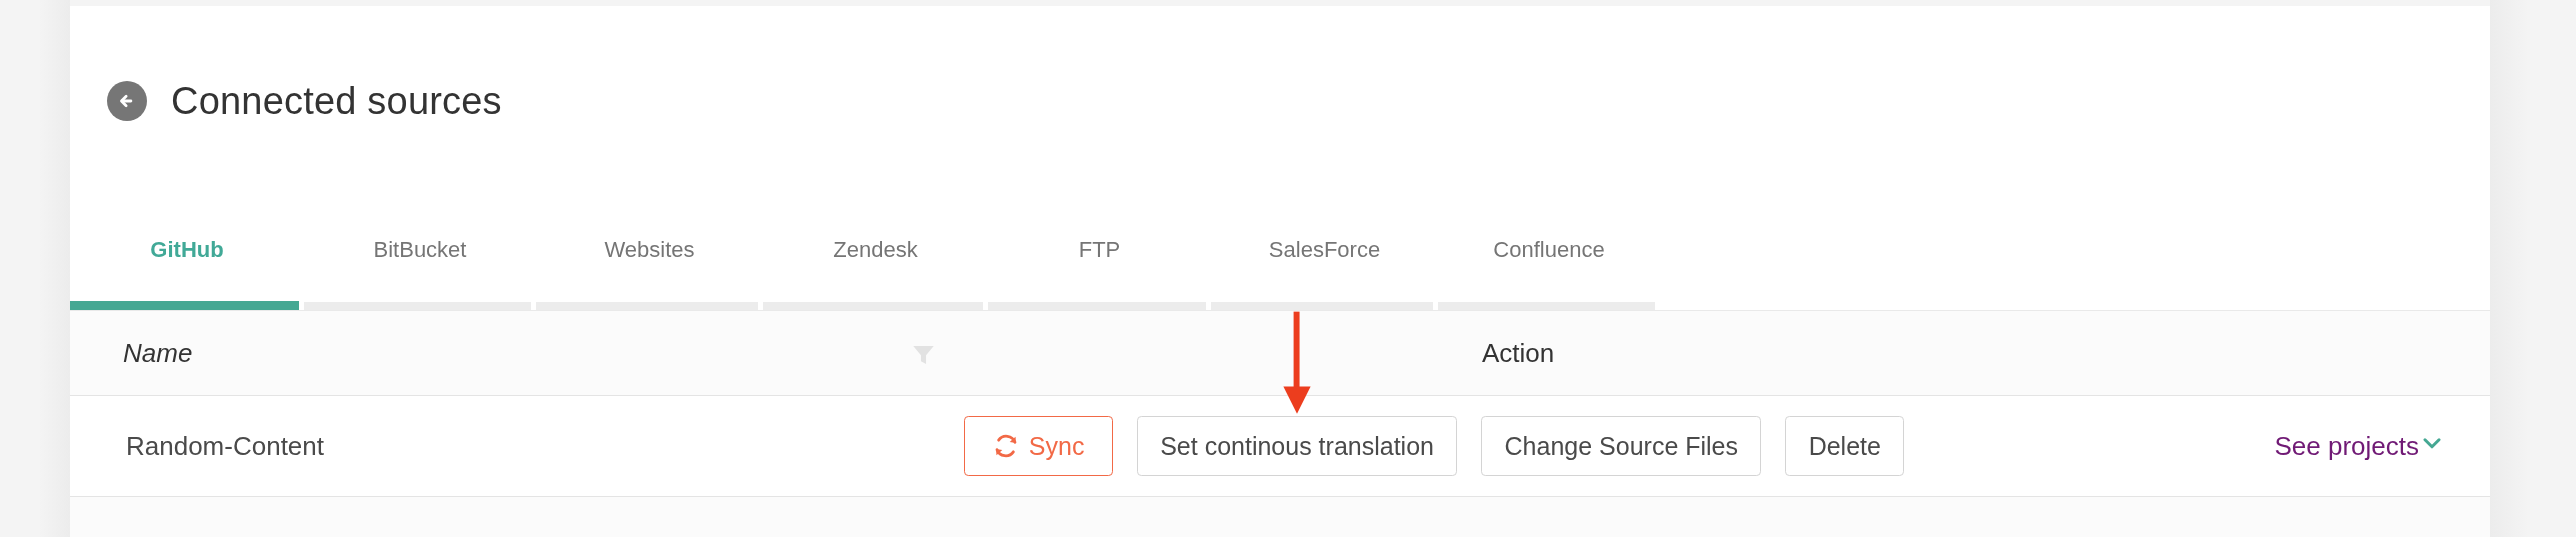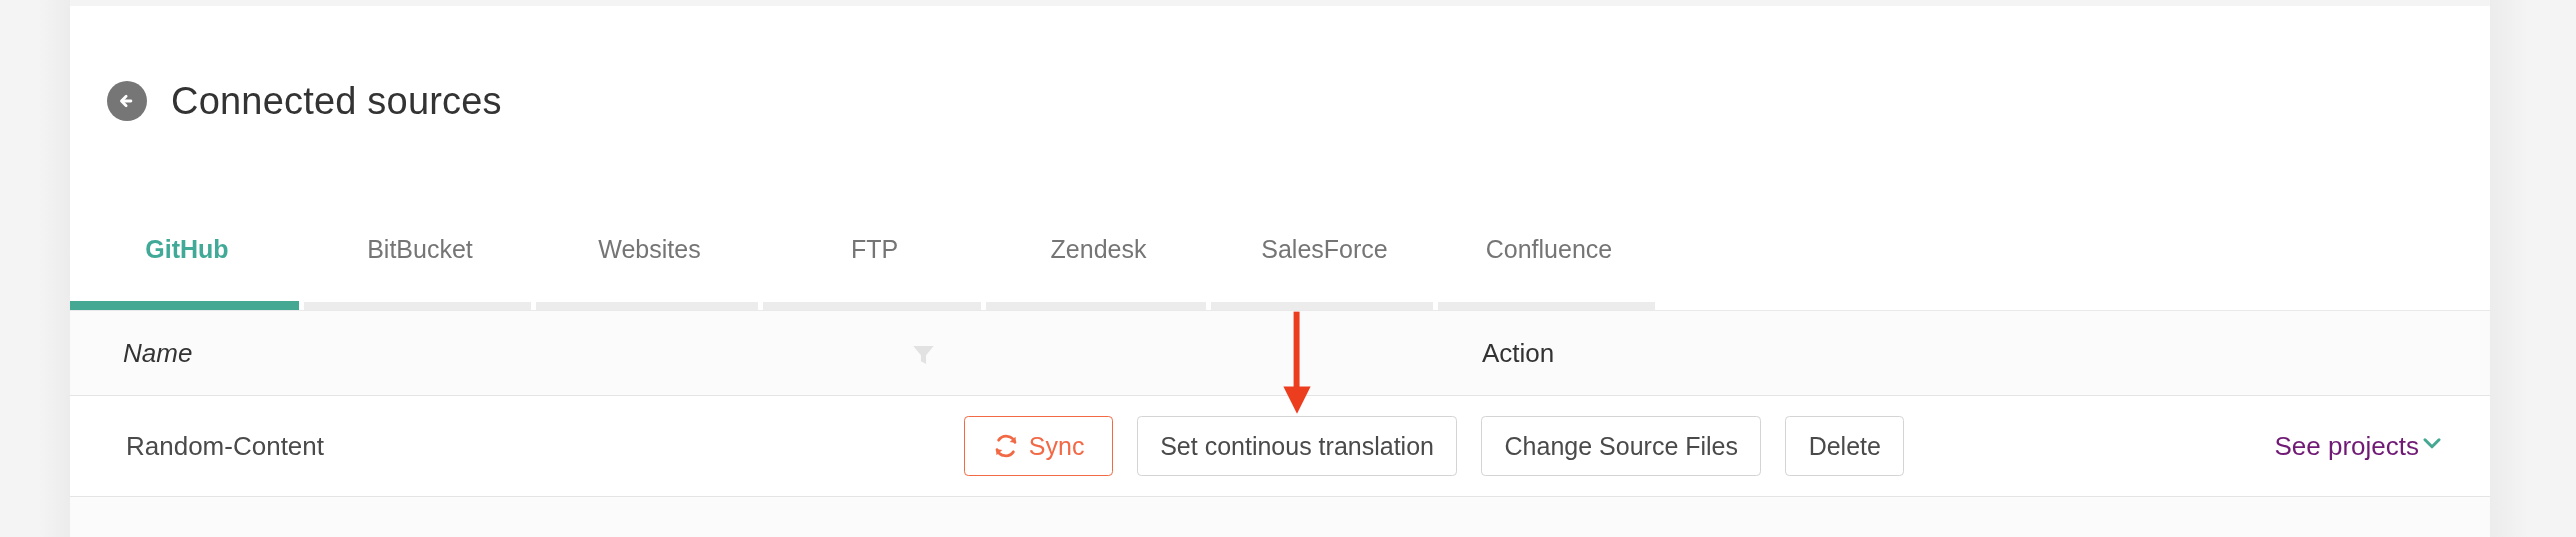--- a/index.html
+++ b/index.html
@@ -101,21 +101,21 @@
     position: relative;
     height: 122px;
     display: flex;
     align-items: center;
     justify-content: center;
     box-sizing: border-box;
     cursor: pointer;
     padding-top: 1.7px;
   }
   .tab-label {
-    font-size: 25px;
+    font-size: 22px;
     color: #757575;
     white-space: nowrap;
     font-weight: 400;
   }
   .tab.active .tab-label {
     color: #41a997;
     font-weight: 700;
   }
   .tab-underline {
     position: absolute;
@@ -286,27 +286,27 @@
       <div class="tab" style="width:232px">
         <span class="tab-label">BitBucket</span>
         <span class="tab-underline"></span>
       </div>
 
       <div class="tab" style="width:227px">
         <span class="tab-label">Websites</span>
         <span class="tab-underline"></span>
       </div>
 
+      <div class="tab" style="width:225px">
+        <span class="tab-label">Zendesk</span>
+        <span class="tab-underline"></span>
+      </div>
+
       <div class="tab" style="width:223px">
         <span class="tab-label">FTP</span>
-        <span class="tab-underline"></span>
-      </div>
-
-      <div class="tab" style="width:225px">
-        <span class="tab-label">Zendesk</span>
         <span class="tab-underline"></span>
       </div>
 
       <div class="tab" style="width:227px">
         <span class="tab-label">SalesForce</span>
         <span class="tab-underline"></span>
       </div>
 
       <div class="tab" style="width:222px">
         <span class="tab-label">Confluence</span>

